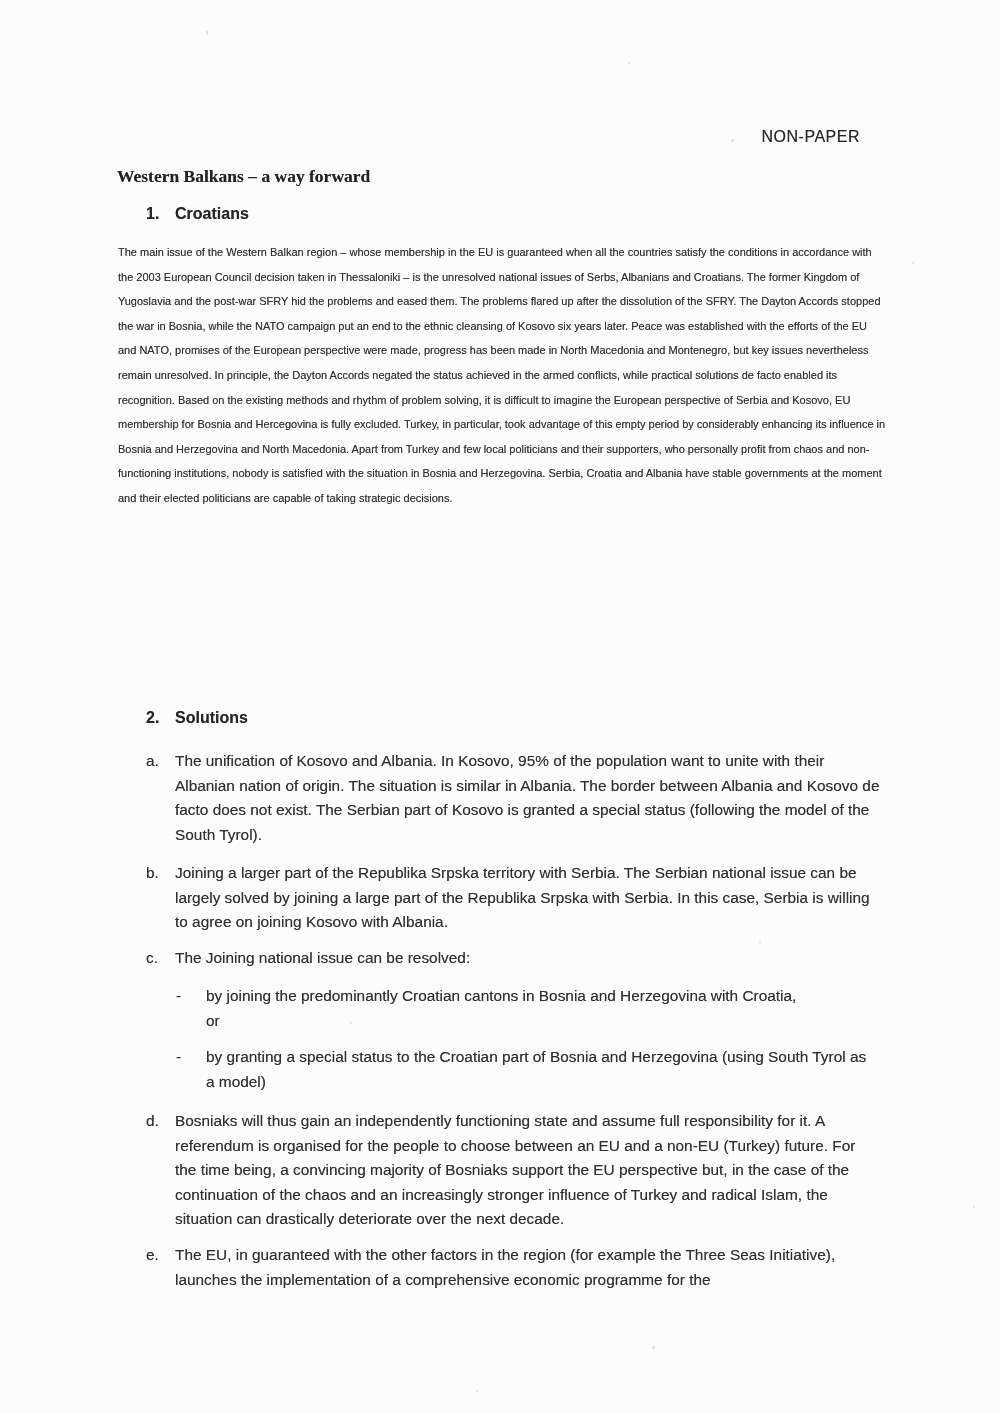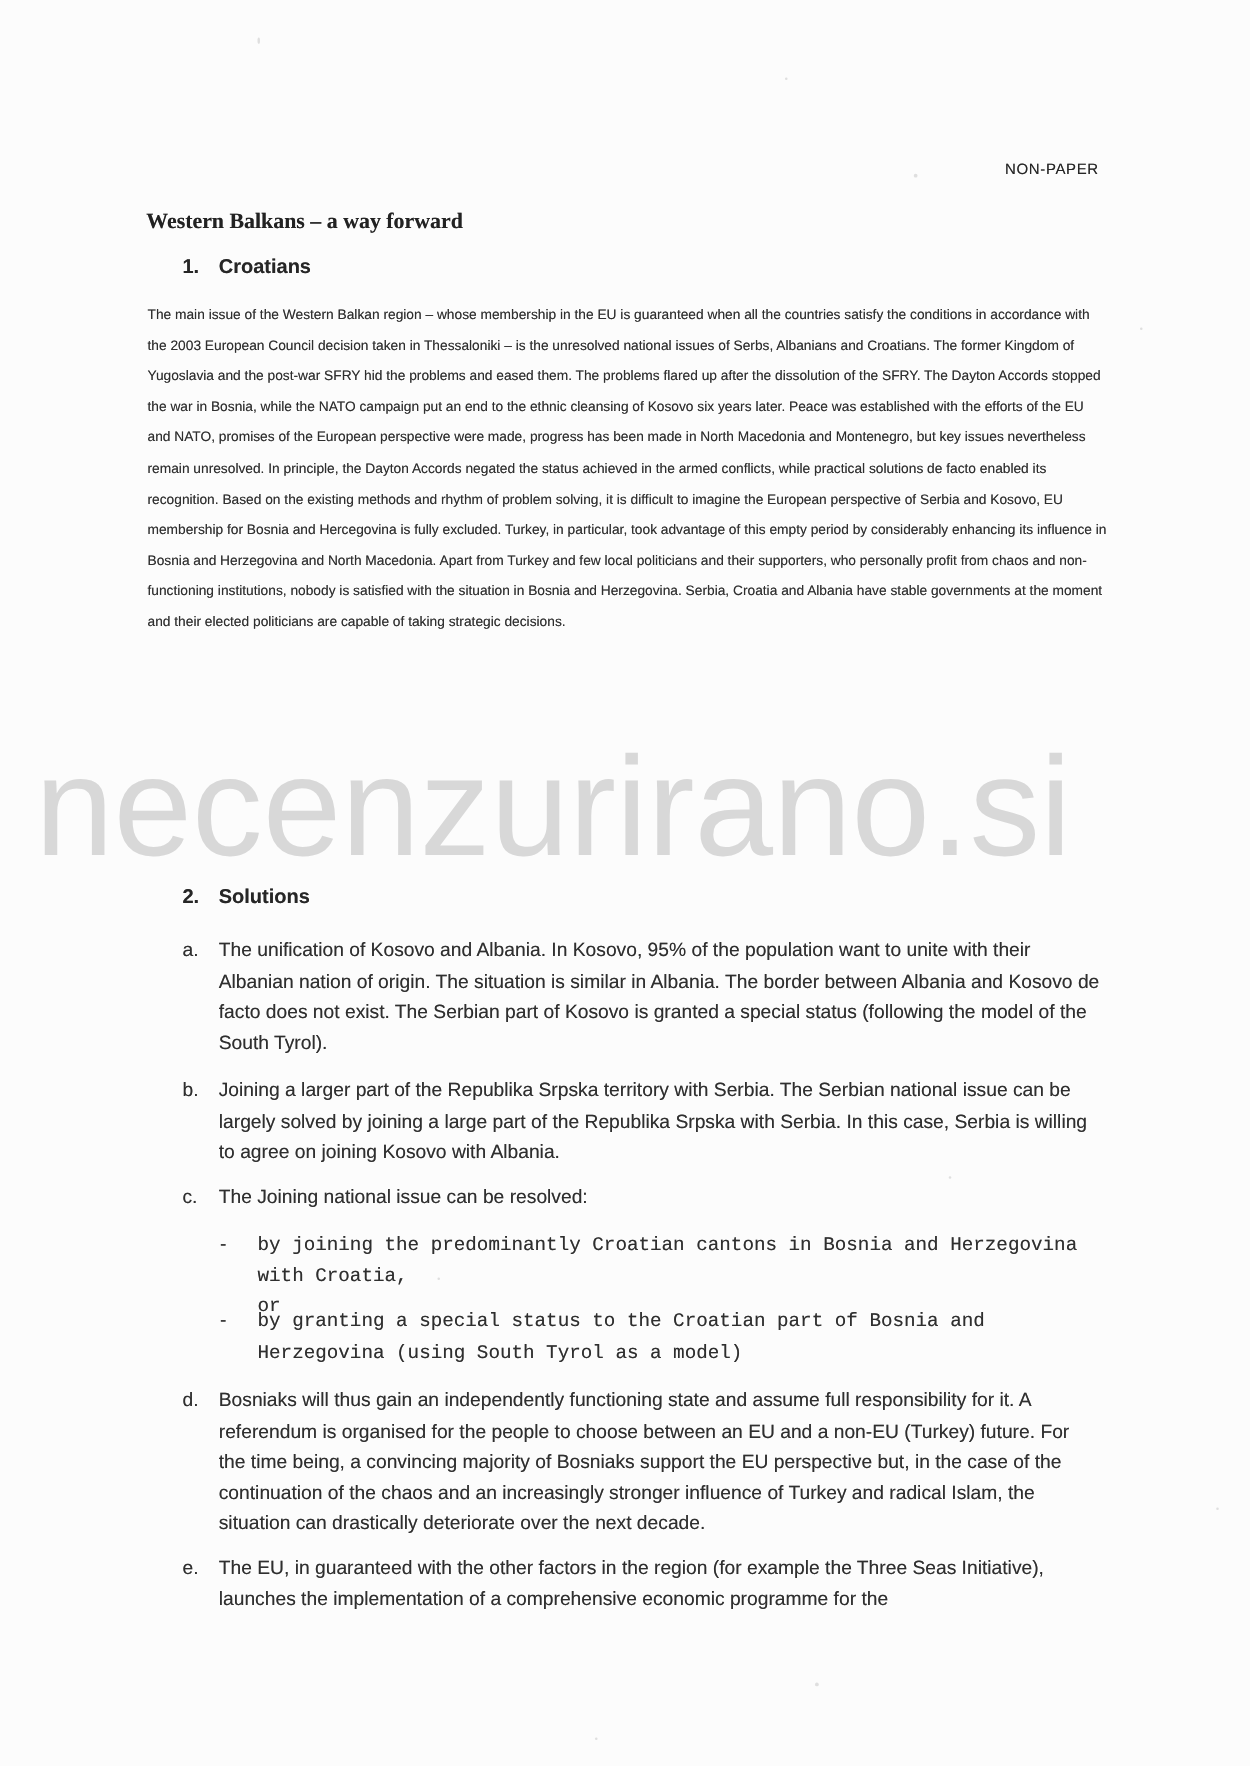--- a/index.html
+++ b/index.html
@@ -32,22 +32,22 @@
   .content {
     position: absolute;
     inset: 0;
     z-index: 2;
     text-shadow: 0 0 0.45px rgba(50,50,50,0.55); 
   }
 
   .corner-label {
     position: absolute;
     top: 128px;
-    right: 121px;
-    font-size: 12px;
+    right: 140px;
+    font-size: 16px;
     letter-spacing: 0.5px;
     color: #262626;
   }
 
   .doc-title {
     position: absolute;
     top: 166px;
     left: 117px;
     margin: 0;
     font-size: 17.5px;
@@ -94,21 +94,21 @@
   .item-e { top: 1243px; }
 
   .sub-item {
     position: absolute;
     left: 176px;
     display: flex;
     font-size: 15.4px;
     line-height: 24.6px;
   }
   .sub-item .marker { width: 30px; flex: none; }
-  .sub-item .text   { width: 672px; white-space: pre-line; font-family: Liberation Mono, monospace; }
+  .sub-item .text   { width: 672px; white-space: pre-line; }
   .sub-1 { top: 984px; }
   .sub-2 { top: 1045px; }
 
   
   .speck {
     position: absolute;
     background: #c6c6c6;
     border-radius: 50%;
     opacity: 0.55;
     z-index: 1;
@@ -121,21 +121,20 @@
   .sp6  { left: 759px; top: 941px; width: 2px; height: 2px; }
   .sp7  { left: 652px; top: 1346px; width: 3px; height: 3px; }
   .sp8  { left: 973px; top: 1206px; width: 2px; height: 2px; }
   .sp9  { left: 476px; top: 1390px; width: 2px; height: 2px; }
 </style>
 </head>
 <body>
 
 <div class="page">
 
-  <div class="watermark">necenzurirano.si</div>
 
   <span class="speck sp1"></span>
   <span class="speck sp2"></span>
   <span class="speck sp3"></span>
   <span class="speck sp4"></span>
   <span class="speck sp5"></span>
   <span class="speck sp6"></span>
   <span class="speck sp7"></span>
   <span class="speck sp8"></span>
   <span class="speck sp9"></span>

